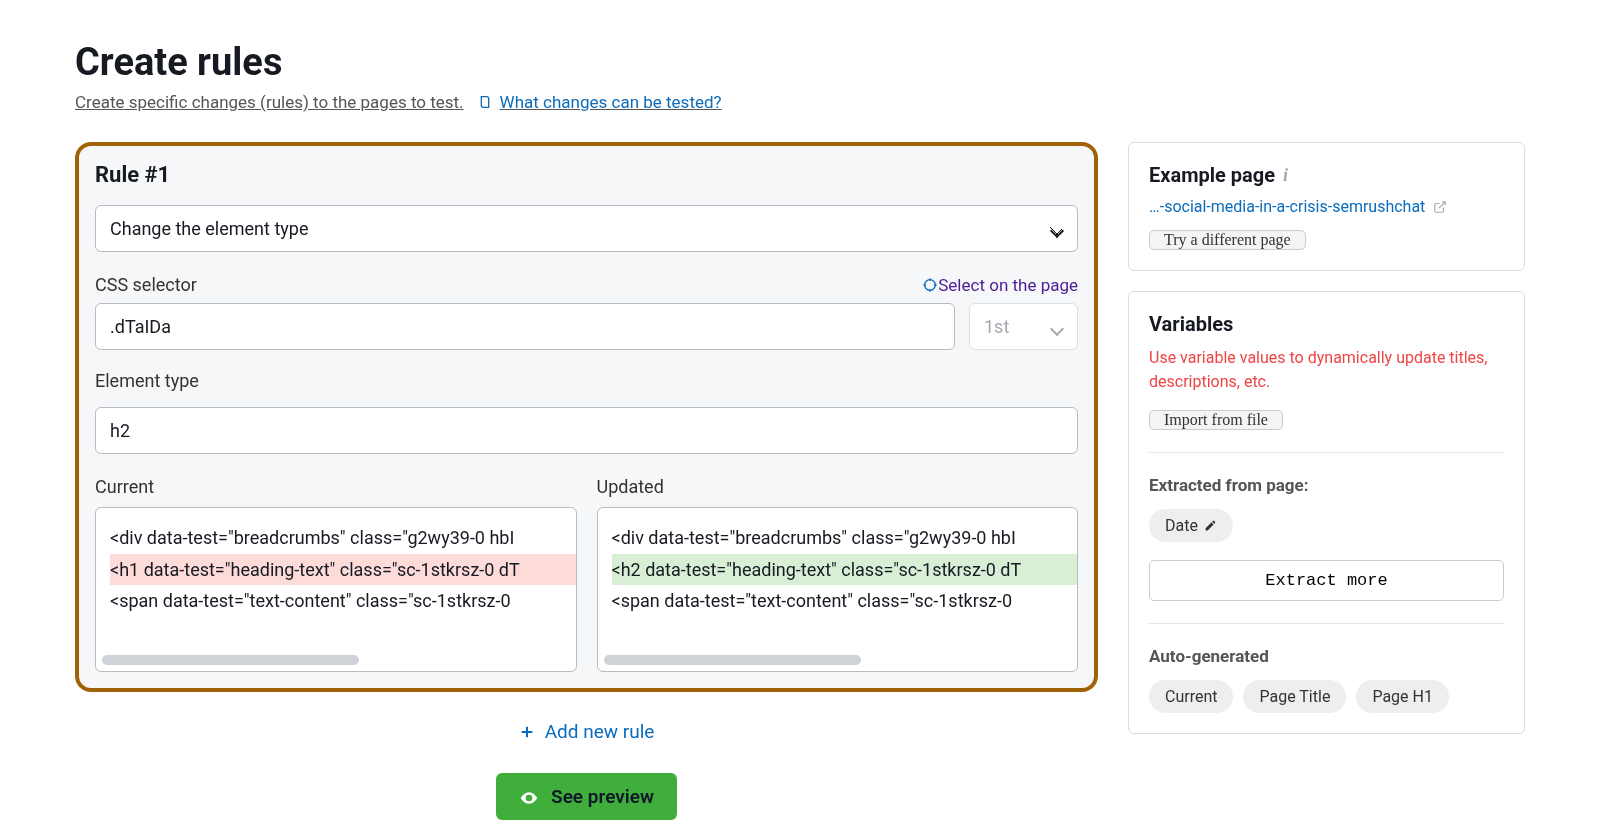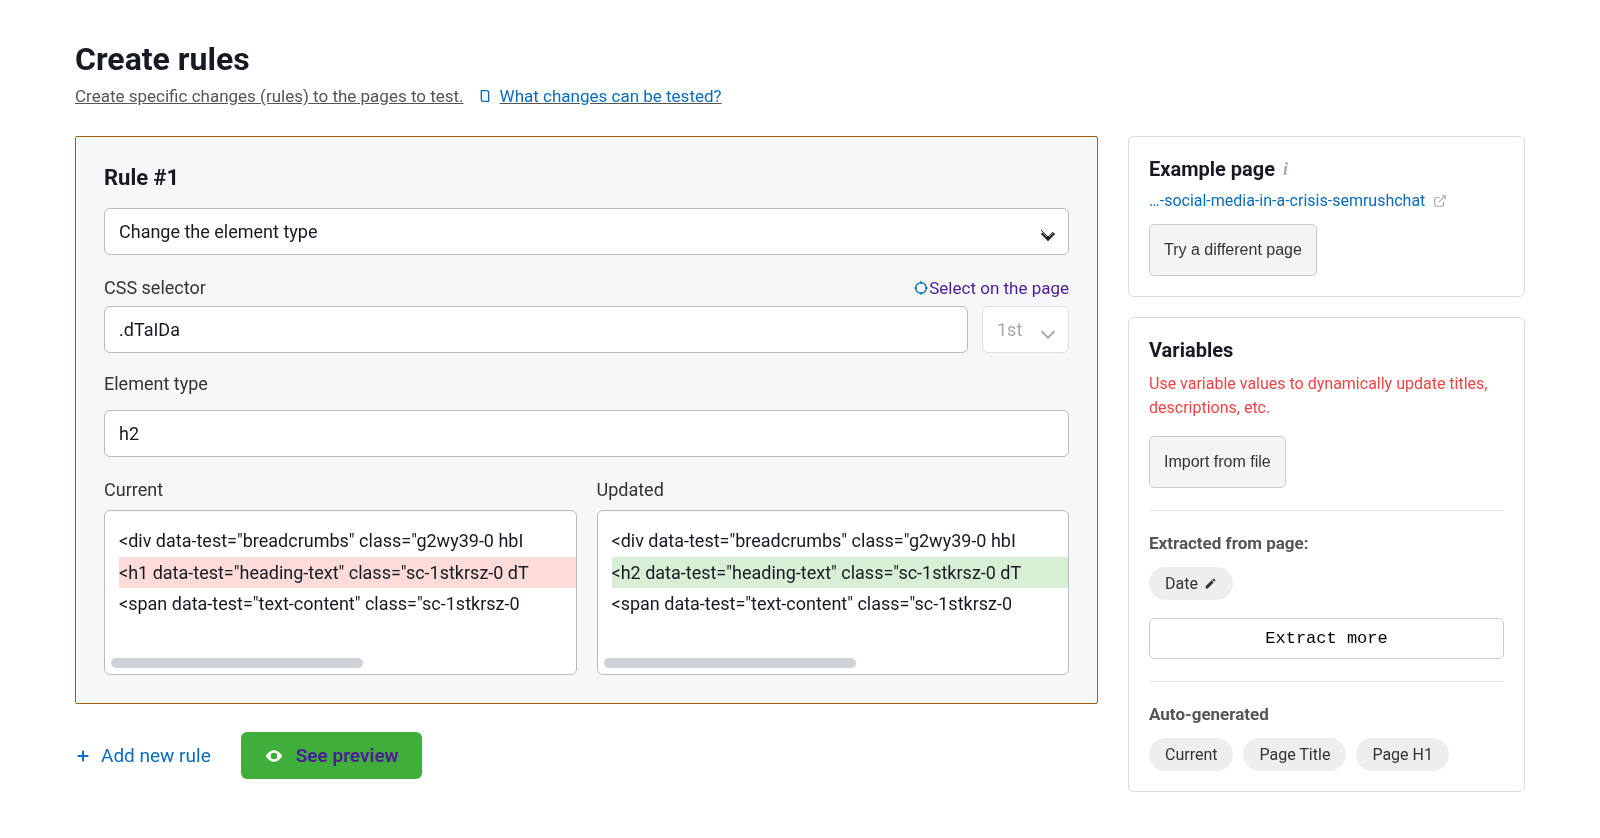--- a/index.html
+++ b/index.html
@@ -8,21 +8,21 @@
       padding: 0;
     }
     body {
       font-family: -apple-system, BlinkMacSystemFont, "Segoe UI", Roboto, "Helvetica Neue", Arial, sans-serif;
       background: #ffffff;
       color: #171a22;
       padding: 40px 75px;
       font-size: 16px;
     }
     .page-title {
-      font-size: 32px;
+      font-size: 38px;
       font-weight: 700;
       margin-bottom: 8px;
       color: #171a22;
     }
     .page-subtitle-row {
       display: flex;
       align-items: center;
       gap: 14px;
       margin-bottom: 30px;
       color: #555;
@@ -40,23 +40,23 @@
     .main-layout {
       display: flex;
       gap: 30px;
       align-items: flex-start;
     }
     .left-col { flex: 1; min-width: 0; }
     .right-col { width: 397px; flex-shrink: 0; display: flex; flex-direction: column; gap: 20px;}
 
     .rule-card {
       background: #f6f7f8;
-      border: 1px solid #a16207;
-      border-radius: 2px;
-      padding: 28px;
+      border: 4px solid #a16207;
+      border-radius: 16px;
+      padding: 16px;
     }
     .rule-heading {
       font-size: 22px;
       font-weight: 700;
       margin-bottom: 18px;
     }
     .select-wrap {
       position: relative;
       margin-bottom: 22px;
     }
@@ -115,21 +115,21 @@
       font-size: 17px;
     }
     .css-row {
       display: flex;
       gap: 14px;
       margin-bottom: 20px;
     }
     .css-row .input-text { flex: 1; }
     .small-select-wrap {
       position: relative;
-      width: 87px;
+      width: 109px;
     }
     .small-select-wrap select {
       width: 100%;
       padding: 12px 14px;
       font-size: 18px;
       border: 1px solid #dcdfe3;
       border-radius: 6px;
       background: #ffffff;
       appearance: none;
       color: #a5a9b1;
@@ -181,42 +181,43 @@
       border-radius: 5px;
       height: 100%;
       width: 55%;
     }
 
     .actions-row {
       display: flex;
       align-items: center;
       gap: 30px;
       margin-top: 28px;
+      flex-direction: column;
     }
     .link-btn {
       background: none;
       border: none;
       color: #0b6cbc;
       font-size: 19px;
       display: inline-flex;
       align-items: center;
       gap: 10px;
       cursor: pointer;
       font-family: inherit;
     }
     .primary-btn {
       background: #3fae3a;
-      color: #4c1d95;
+      color: #0f172a;
       border: none;
       border-radius: 6px;
       padding: 12px 23px;
       font-size: 19px;
       font-weight: 600;
       display: inline-flex;
-      align-items: center;
+      align-items: flex-end;
       gap: 12px;
       cursor: pointer;
       font-family: inherit;
     }
 
     .side-card {
       border: 1px solid #d9dce0;
       border-radius: 6px;
       padding: 20px;
     }
@@ -243,25 +244,25 @@
       overflow: hidden;
       text-overflow: ellipsis;
       cursor: pointer;
       font-size: 16px;
     }
     .ext-svg { color: #a5a9b1; margin-left: 4px; vertical-align: -2px;}
     .secondary-btn {
       background: #f3f4f5;
       border: 1px solid #c9ccd1;
       border-radius: 5px;
-      padding: 16px 14px;
+      padding: 0 14px;
       font-size: 16px;
       cursor: pointer;
       color: #333;
-      font-family: Liberation Sans, sans-serif;
+      font-family: Liberation Serif, serif;
     }
     .side-desc {
       color: #ef4444;
       margin-bottom: 16px;
       font-size: 16px;
       line-height: 1.5;
     }
     .side-divider {
       border: none;
       border-top: 1px solid #e3e5e8;

